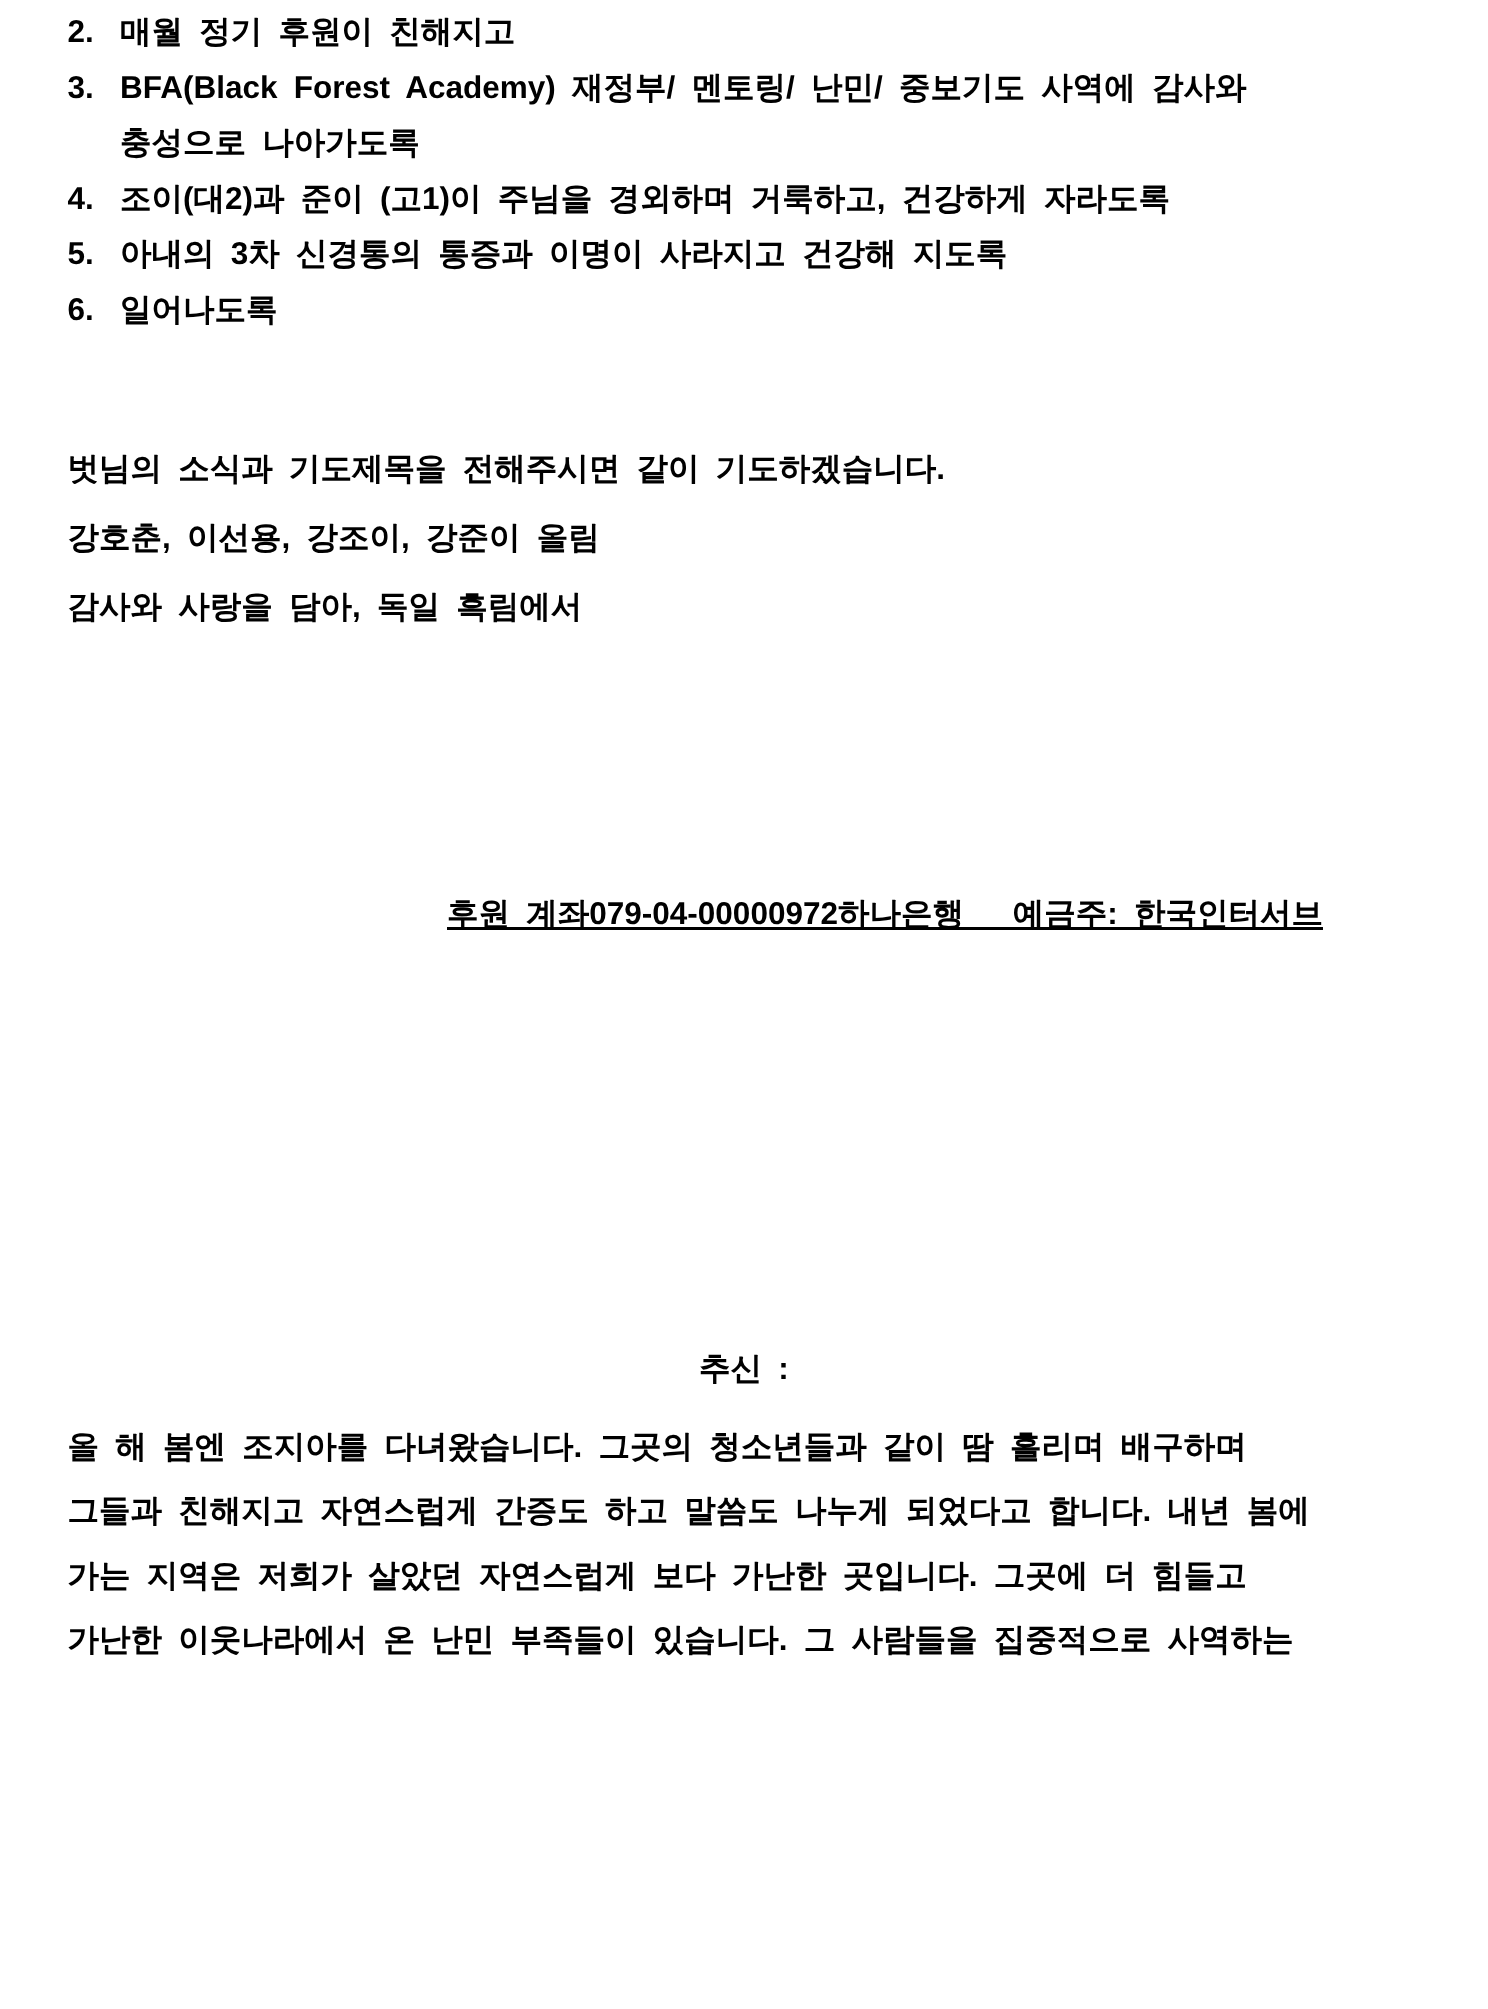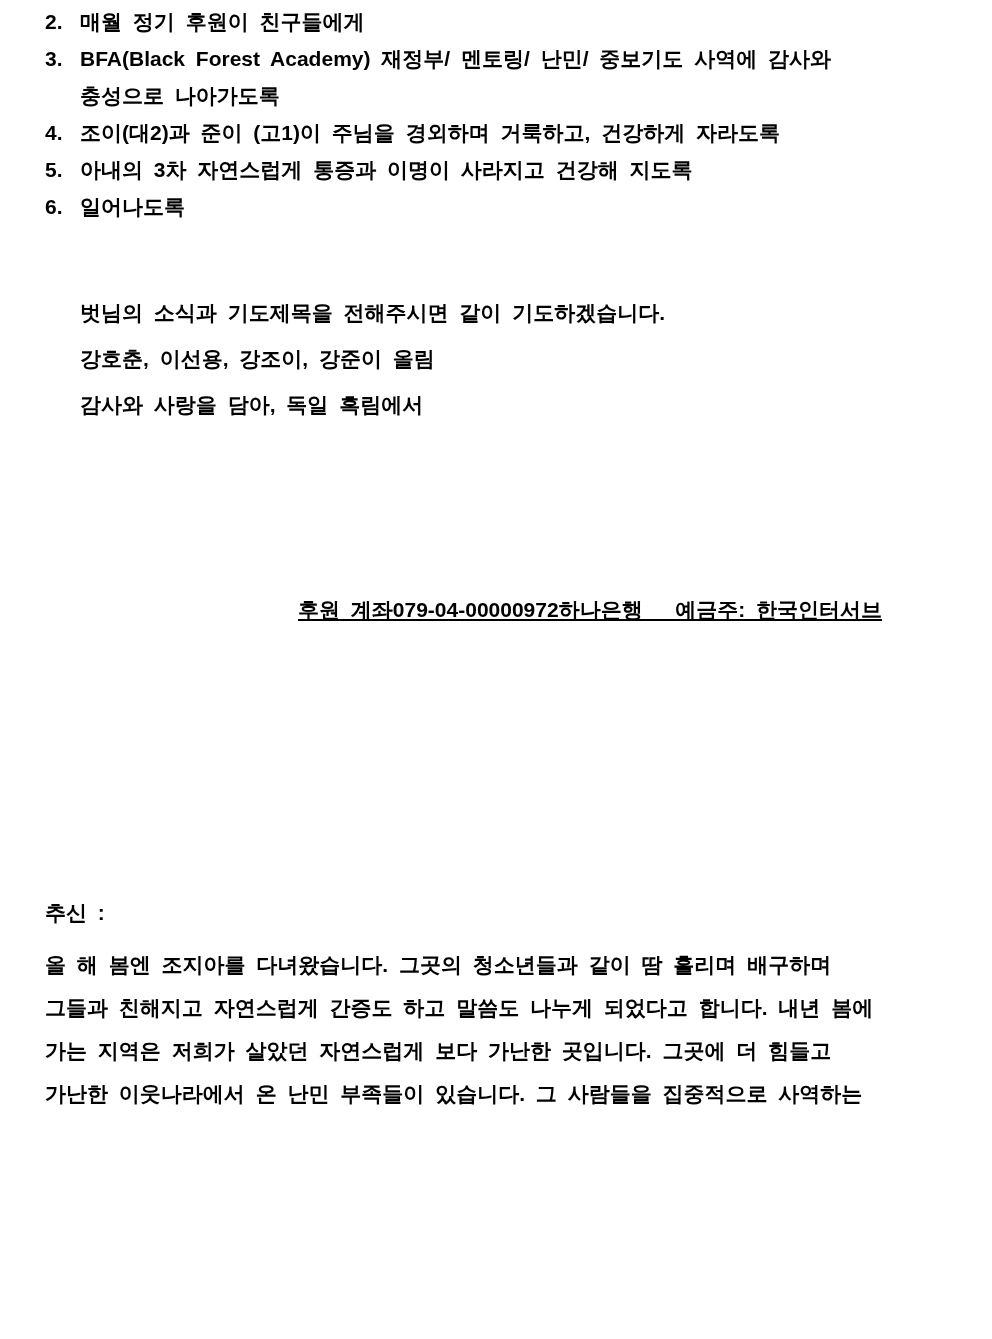--- a/index.html
+++ b/index.html
@@ -39,58 +39,58 @@
   .prayer-item .line {
     display: block;
   }
   
   .closing {
     margin-top: 65px;
     line-height: 46px;
   }
   .closing .closing-line {
     display: block;
-    margin-left: 35px;
   }
   
   .accounts {
     margin-top: 57px;
     line-height: 50px;
     white-space: pre-wrap;
   }
   .account-line {
     display: block;
     text-decoration: underline;
   }
   .account-line.support  { margin-left: 253px; }
   .account-line.personal { margin-left: 245px; }
   
   .ps-label {
     margin-top: 155px;
     line-height: 45px;
+    text-align: center;
   }
   .ps-body {
     margin-top: 8px;
     line-height: 43px;
   }
   .ps-body .ps-line {
     display: block;
   }
 </style>
 </head>
 <body>
 
 <div class="page">
 
   <div class="prayer-list">
 
     <div class="prayer-item">
       <span class="num">2.</span>
       <span class="item-lines">
-        <span class="line">매월 정기 후원이 친구들에게</span>
+        <span class="line">매월 정기 후원이 친해지고</span>
       </span>
     </div>
 
     <div class="prayer-item">
       <span class="num">3.</span>
       <span class="item-lines">
         <span class="line">BFA(Black Forest Academy) 재정부/ 멘토링/ 난민/ 중보기도 사역에 감사와</span>
         <span class="line">충성으로 나아가도록</span>
       </span>
     </div>
@@ -98,21 +98,21 @@
     <div class="prayer-item">
       <span class="num">4.</span>
       <span class="item-lines">
         <span class="line">조이(대2)과 준이 (고1)이 주님을 경외하며 거룩하고, 건강하게 자라도록</span>
       </span>
     </div>
 
     <div class="prayer-item">
       <span class="num">5.</span>
       <span class="item-lines">
-        <span class="line">아내의 3차 자연스럽게 통증과 이명이 사라지고 건강해 지도록</span>
+        <span class="line">아내의 3차 신경통의 통증과 이명이 사라지고 건강해 지도록</span>
       </span>
     </div>
 
     <div class="prayer-item">
       <span class="num">6.</span>
       <span class="item-lines">
         <span class="line">일어나도록</span>
       </span>
     </div>
 

